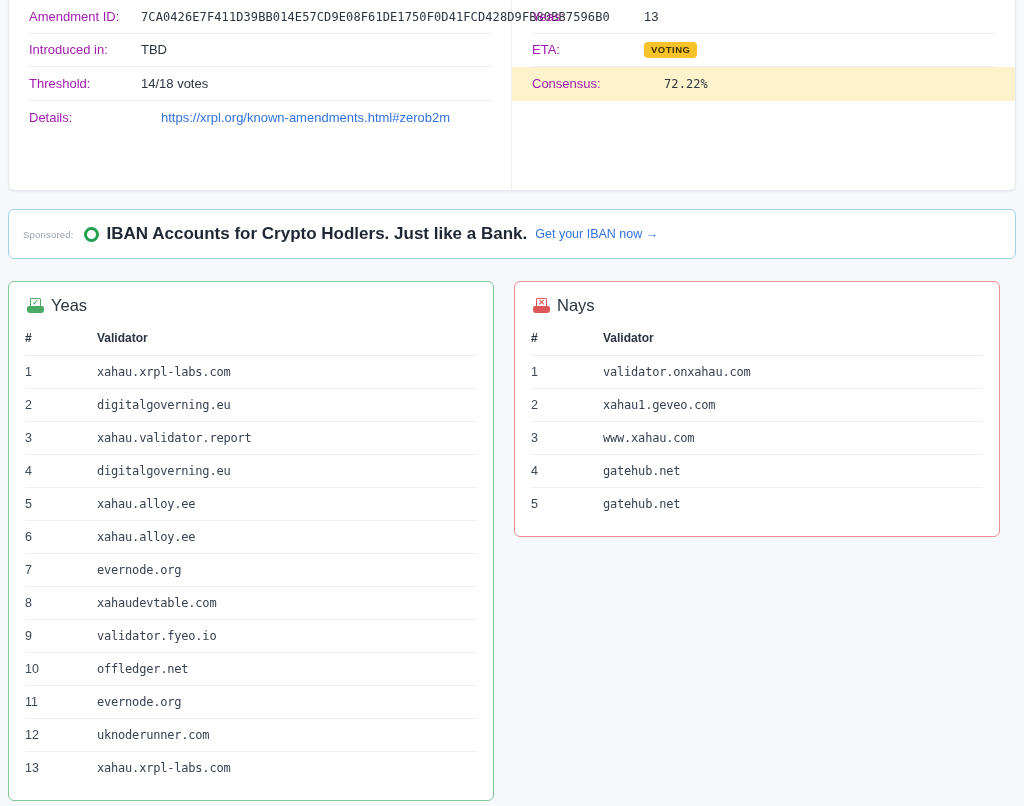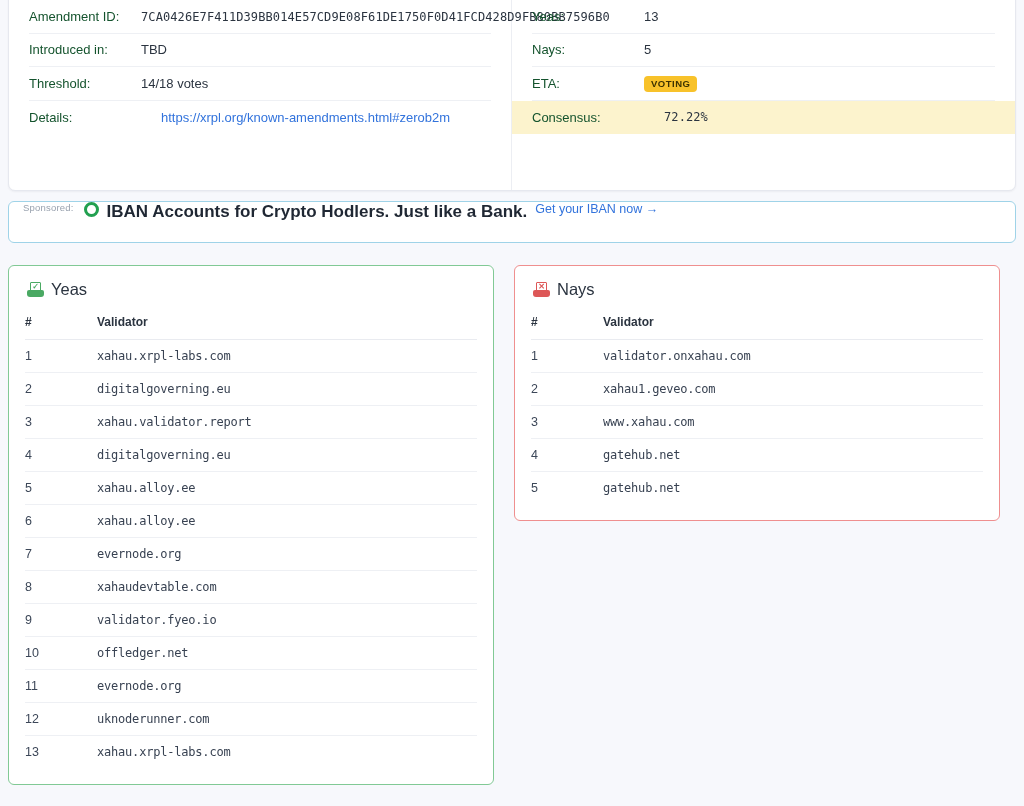--- a/index.html
+++ b/index.html
@@ -39,21 +39,21 @@
     display: flex;
     align-items: center;
     height: 33.4px;
     border-bottom: 1px solid #eef0f4;
     font-size: 13px;
   }
   .row:last-child { border-bottom: none; gap: 20px; }
   .row .lbl {
     width: 112px;
     flex: 0 0 112px;
-    color: #14532d;
+    color: #a21caf;
   }
   .row .val { color: #2b3440; }
   .row.highlight {
     background: #fcf3cd;
     margin: 0 -20px;
     padding: 0 20px;
     border-bottom: none;
   }
   .mono { font-family: "DejaVu Sans Mono", monospace; font-size: 12px; letter-spacing: .1px; text-align: center; }
   .muted-mono { color: #9aa3b0; }
@@ -64,27 +64,27 @@
     padding: 2px 7px 3px;
     border-radius: 4px;
     font-size: 9.5px;
     font-weight: bold;
     letter-spacing: .5px;
   }
   .badge.warn   { background: #f8c22a; color: #3b3200; }
 
   
   .sponsor {
-    margin-top: 10px;
-    height: 42px;
+    margin-top: 18px;
+    height: 50px;
     background: #ffffff;
     border: 1px solid #9fd3e8;
     border-radius: 6px;
     display: flex;
-    align-items: flex-start;
+    align-items: center;
     padding: 0 14px;
     gap: 8px;
     font-size: 12.5px;
   }
   .sponsor .tag {
     font-size: 9.5px;
     color: #98a1ae;
     letter-spacing: .2px;
     margin-right: 2px;
   }
@@ -194,24 +194,20 @@
             <div class="val"><a class="link" href="#">https://xrpl.org/known-amendments.html#zerob2m</a></div>
           </div>
         </div>
     </div>
     <div class="info-col right">
       <div class="col-inner" id="status-rows">
           <div class="row head"></div>
           <div class="row">
             <div class="lbl">Yeas:</div>
             <div class="val">13</div>
-          </div>
-          <div class="row">
-            <div class="lbl">Nays:</div>
-            <div class="val">5</div>
           </div>
           <div class="row">
             <div class="lbl">ETA:</div>
             <div class="val"><span class="badge warn">VOTING</span></div>
           </div>
           <div class="row highlight">
             <div class="lbl">Consensus:</div>
             <div class="val mono">72.22%</div>
           </div>
         </div>

